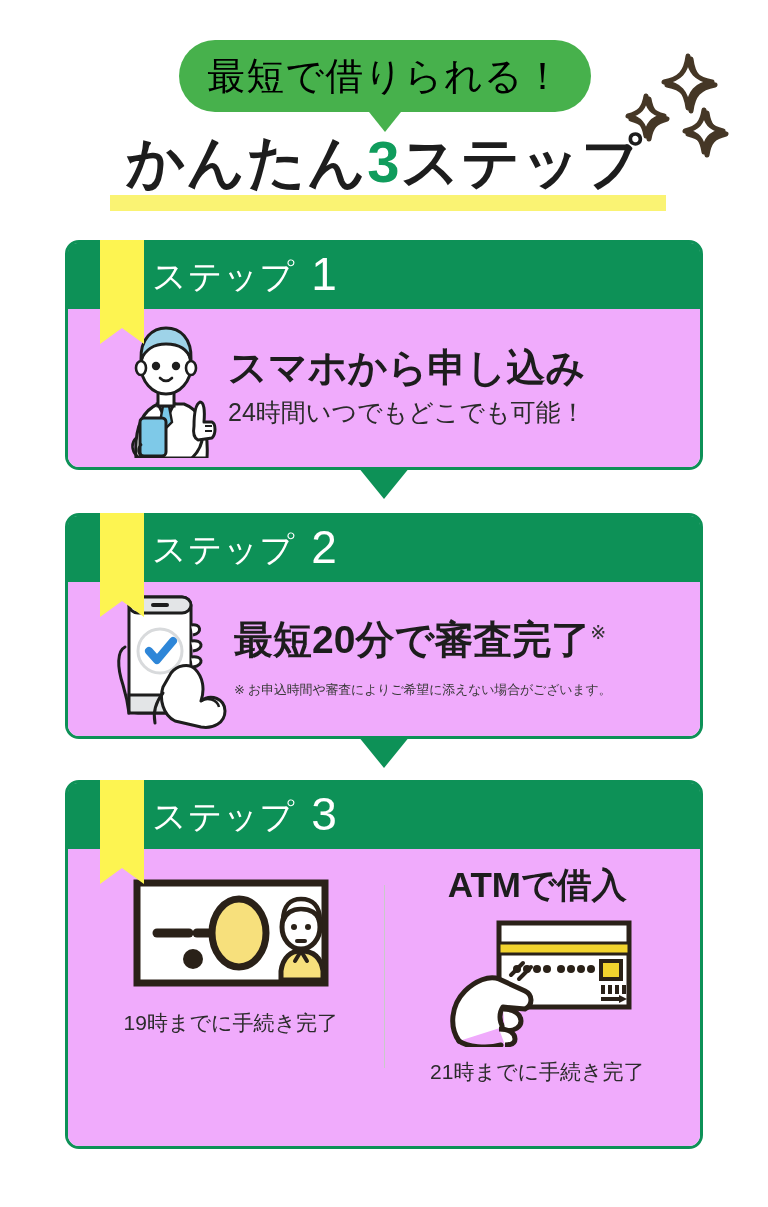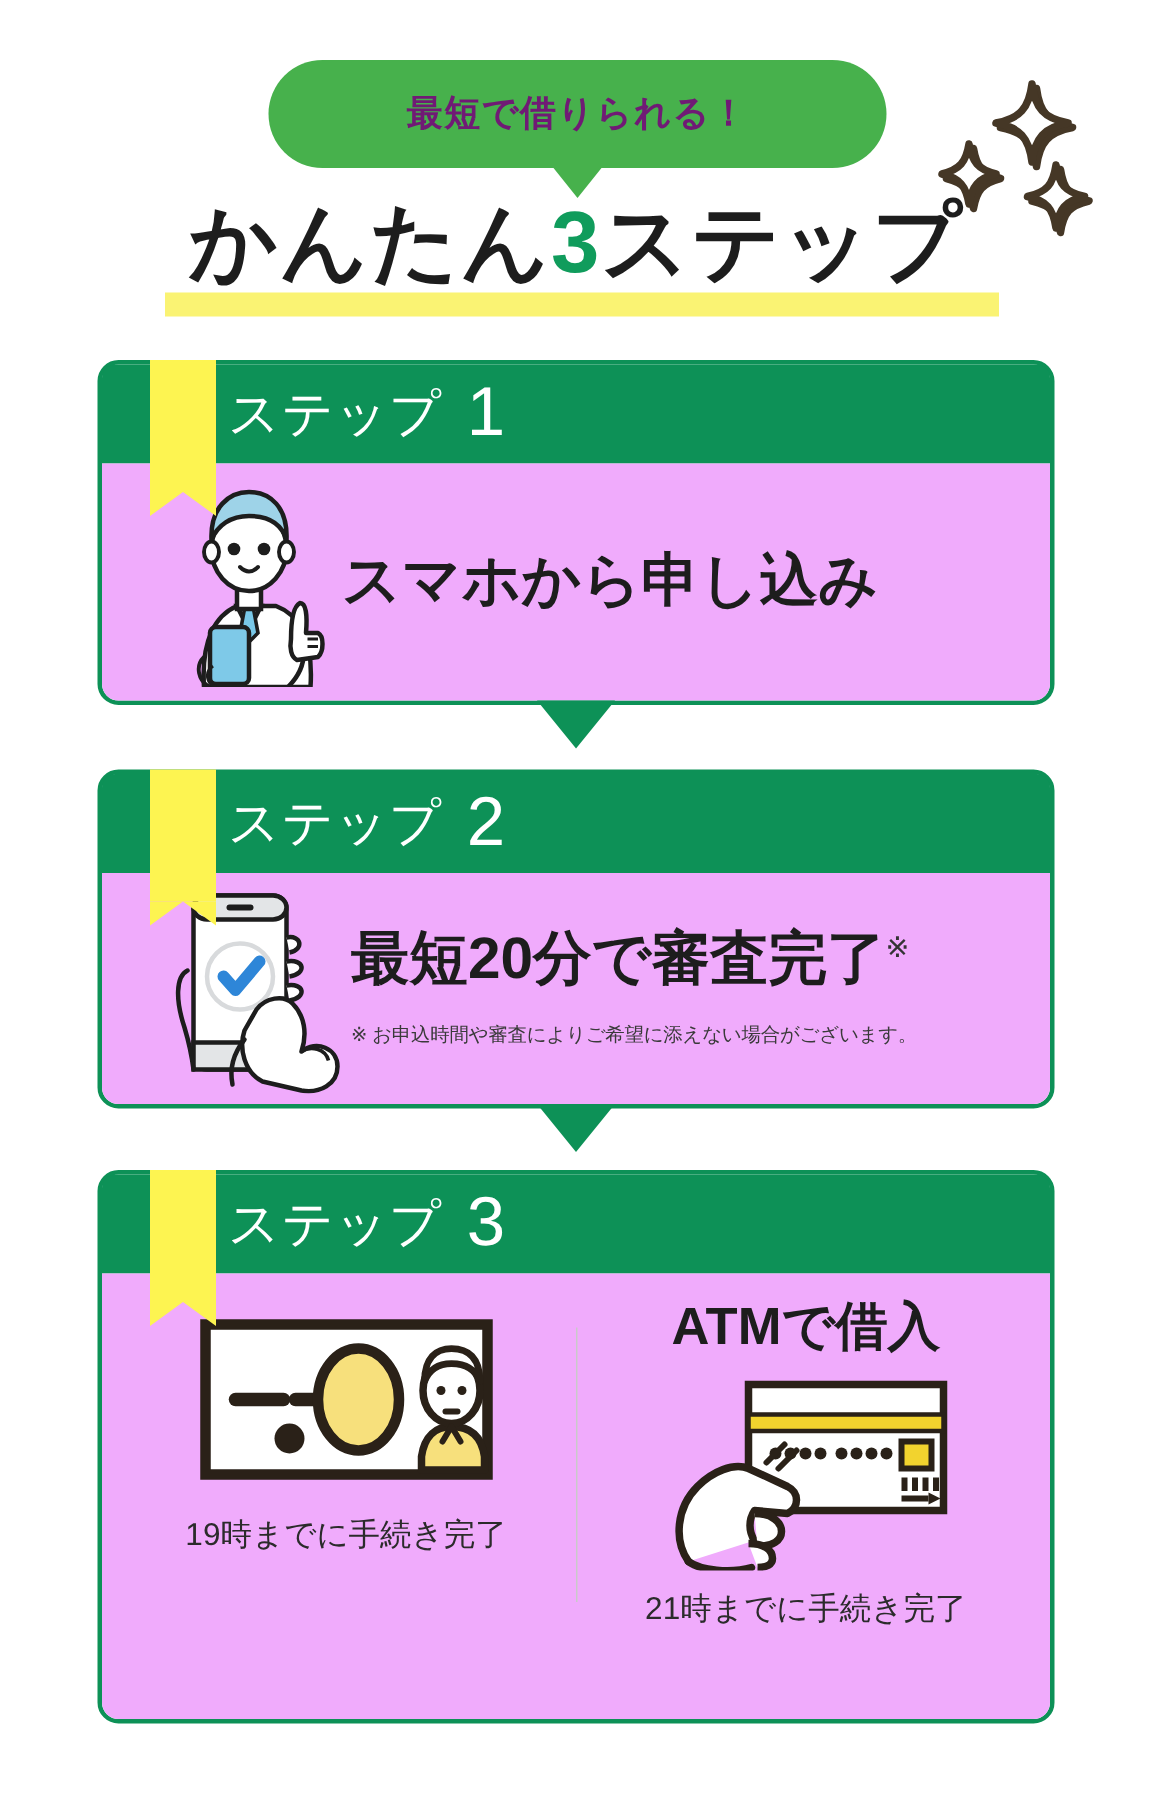--- a/index.html
+++ b/index.html
@@ -15,21 +15,21 @@
 
   
   .header{position:relative;height:226px;}
 
   .bubble{
     position:absolute;left:179px;top:40px;width:412px;height:72px;
     background:#47b14c;border-radius:36px;
     display:flex;align-items:center;justify-content:center;
   }
   .bubble-text{
-    color:#701a75;font-size:24px;font-weight:bold;letter-spacing:1px;
+    color:#000000;font-size:38px;font-weight:normal;letter-spacing:1px;
     white-space:nowrap;line-height:1;
   }
   .bubble-tail{
     position:absolute;left:50%;top:100%;margin-left:-16px;
     width:0;height:0;
     border-left:16px solid transparent;
     border-right:16px solid transparent;
     border-top:20px solid #47b14c;
   }
 
@@ -199,20 +199,21 @@
           <path d="M30 120 C24 126 26 136 34 140" fill="none" stroke="#1d1d1d" stroke-width="2.6"></path>
           <path d="M36 126 C30 130 32 138 38 140" fill="none" stroke="#1d1d1d" stroke-width="2.2"></path>
 
           <path d="M86 140 C98 128 98 116 94 106" fill="none" stroke="#1d1d1d" stroke-width="3"></path>
           <path d="M88 108 C88 94 90 86 94 84 C98 84 99 92 98 104 L106 104 C110 106 110 116 106 120 L92 122 C88 120 87 114 88 108 Z" fill="#ffffff" stroke="#1d1d1d" stroke-width="3" stroke-linejoin="round"></path>
           <path d="M99 108 L106 108 M99 113 L106 113" stroke="#1d1d1d" stroke-width="2"></path>
         </svg>
       </div>
       <div class="texts">
         <div class="head-line">スマホから申し込み</div>
+        <div class="sub-line">24時間いつでもどこでも可能！</div>
       </div>
     </div>
     <div class="arrow-down"></div>
   </div>
 
   <div class="card" style="top:513px;">
     <div class="ribbon"></div>
     <div class="card-head">
       <span class="card-head-label">ステップ</span>
       <span class="card-head-num">2</span>

